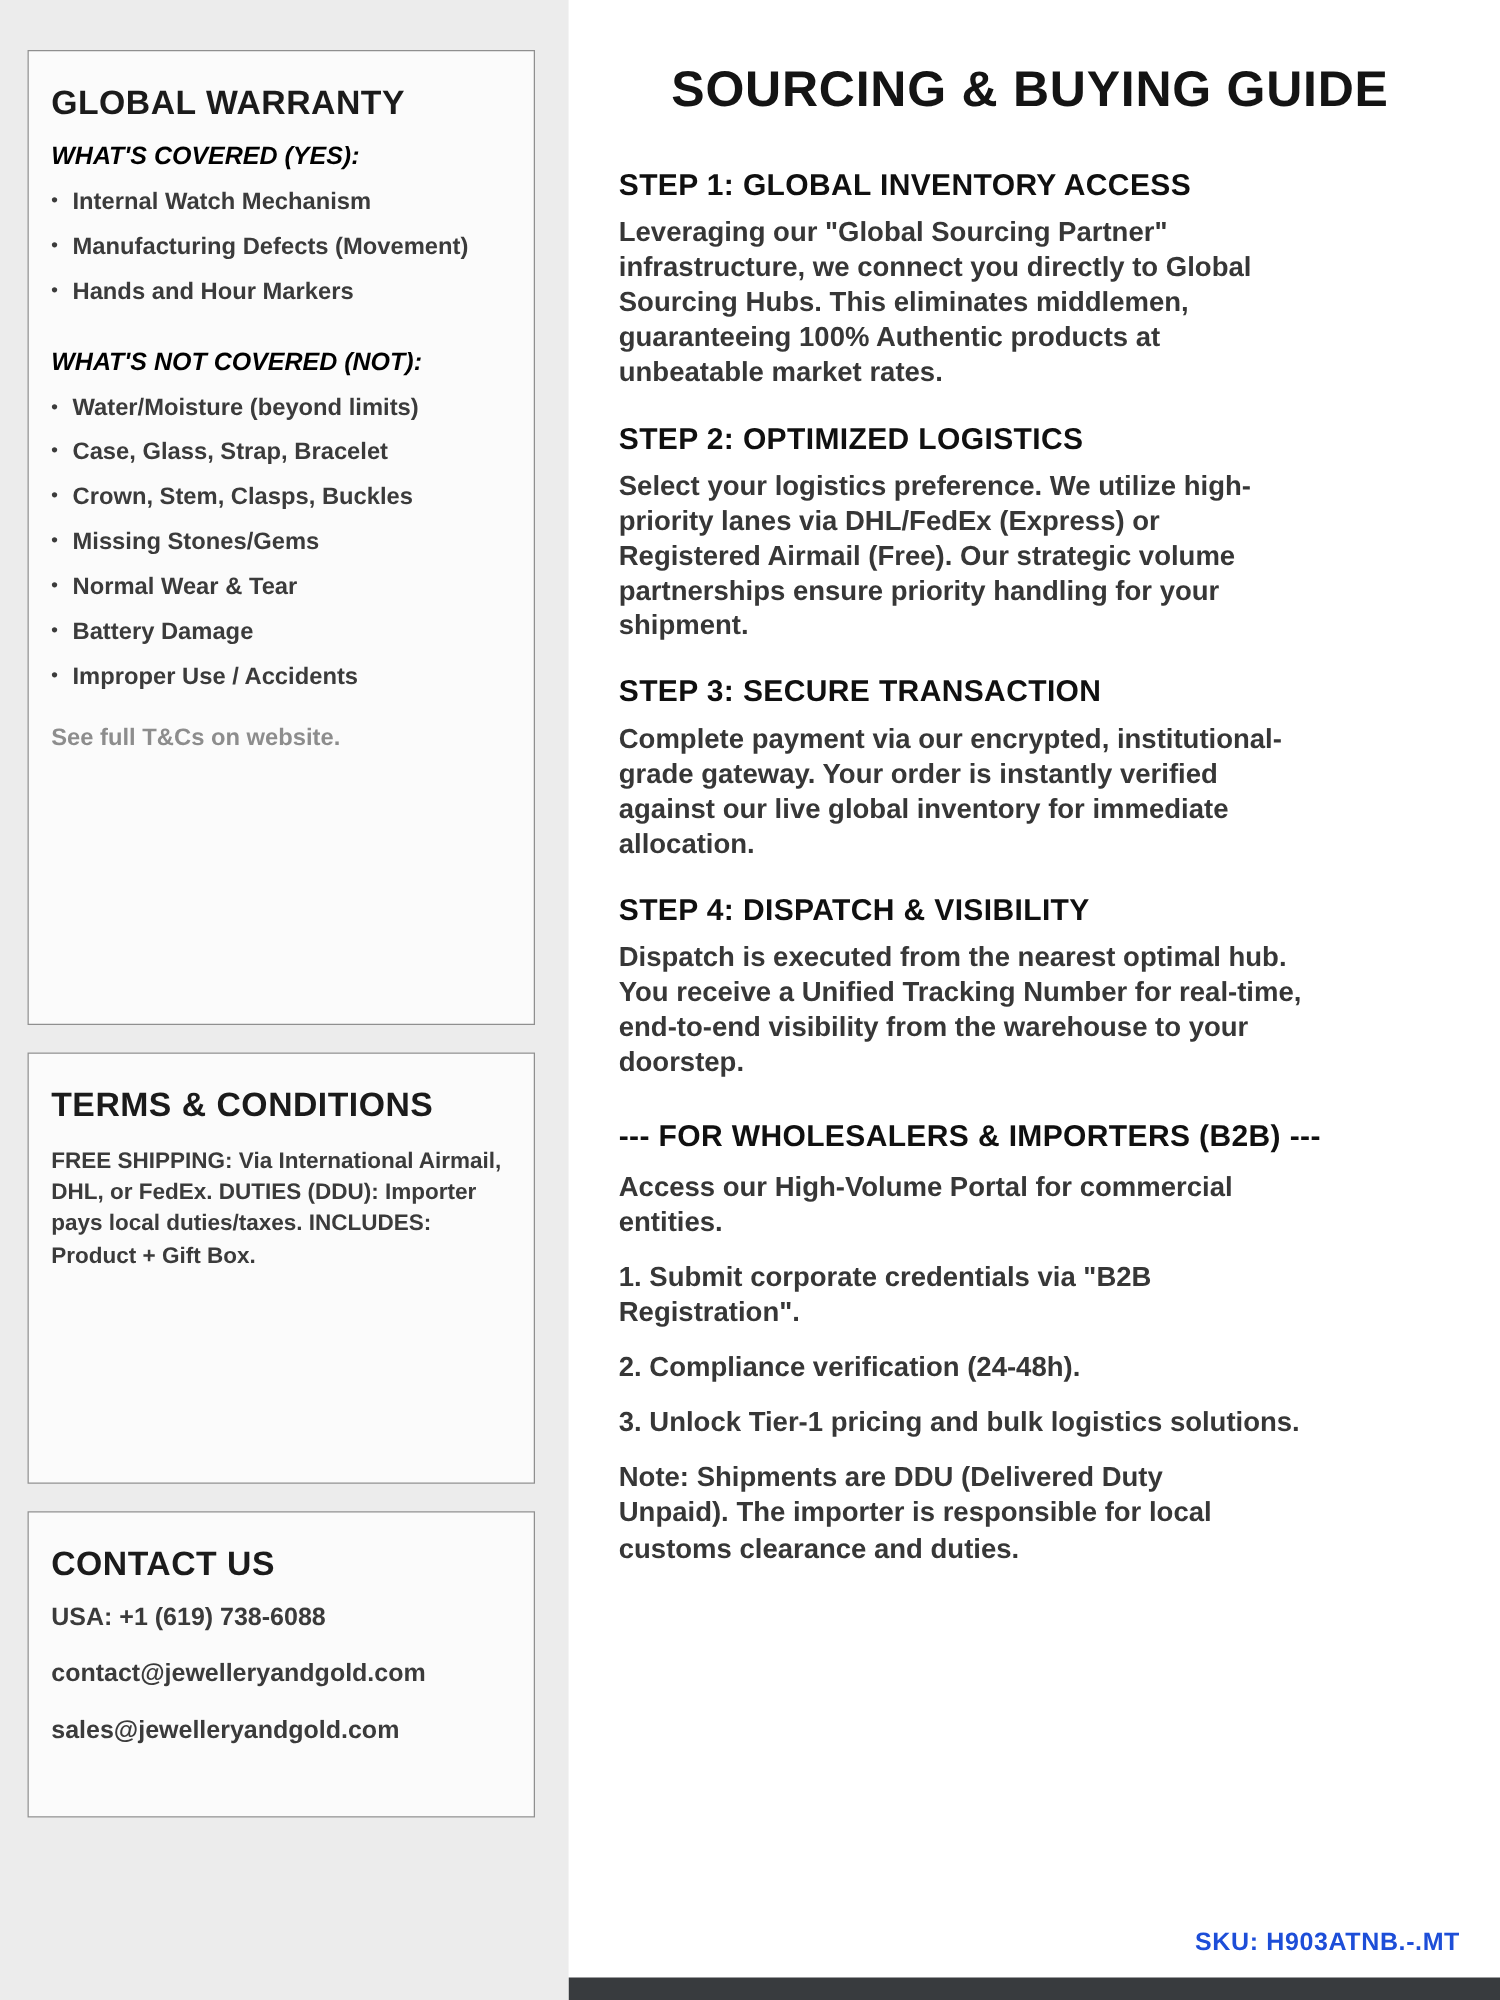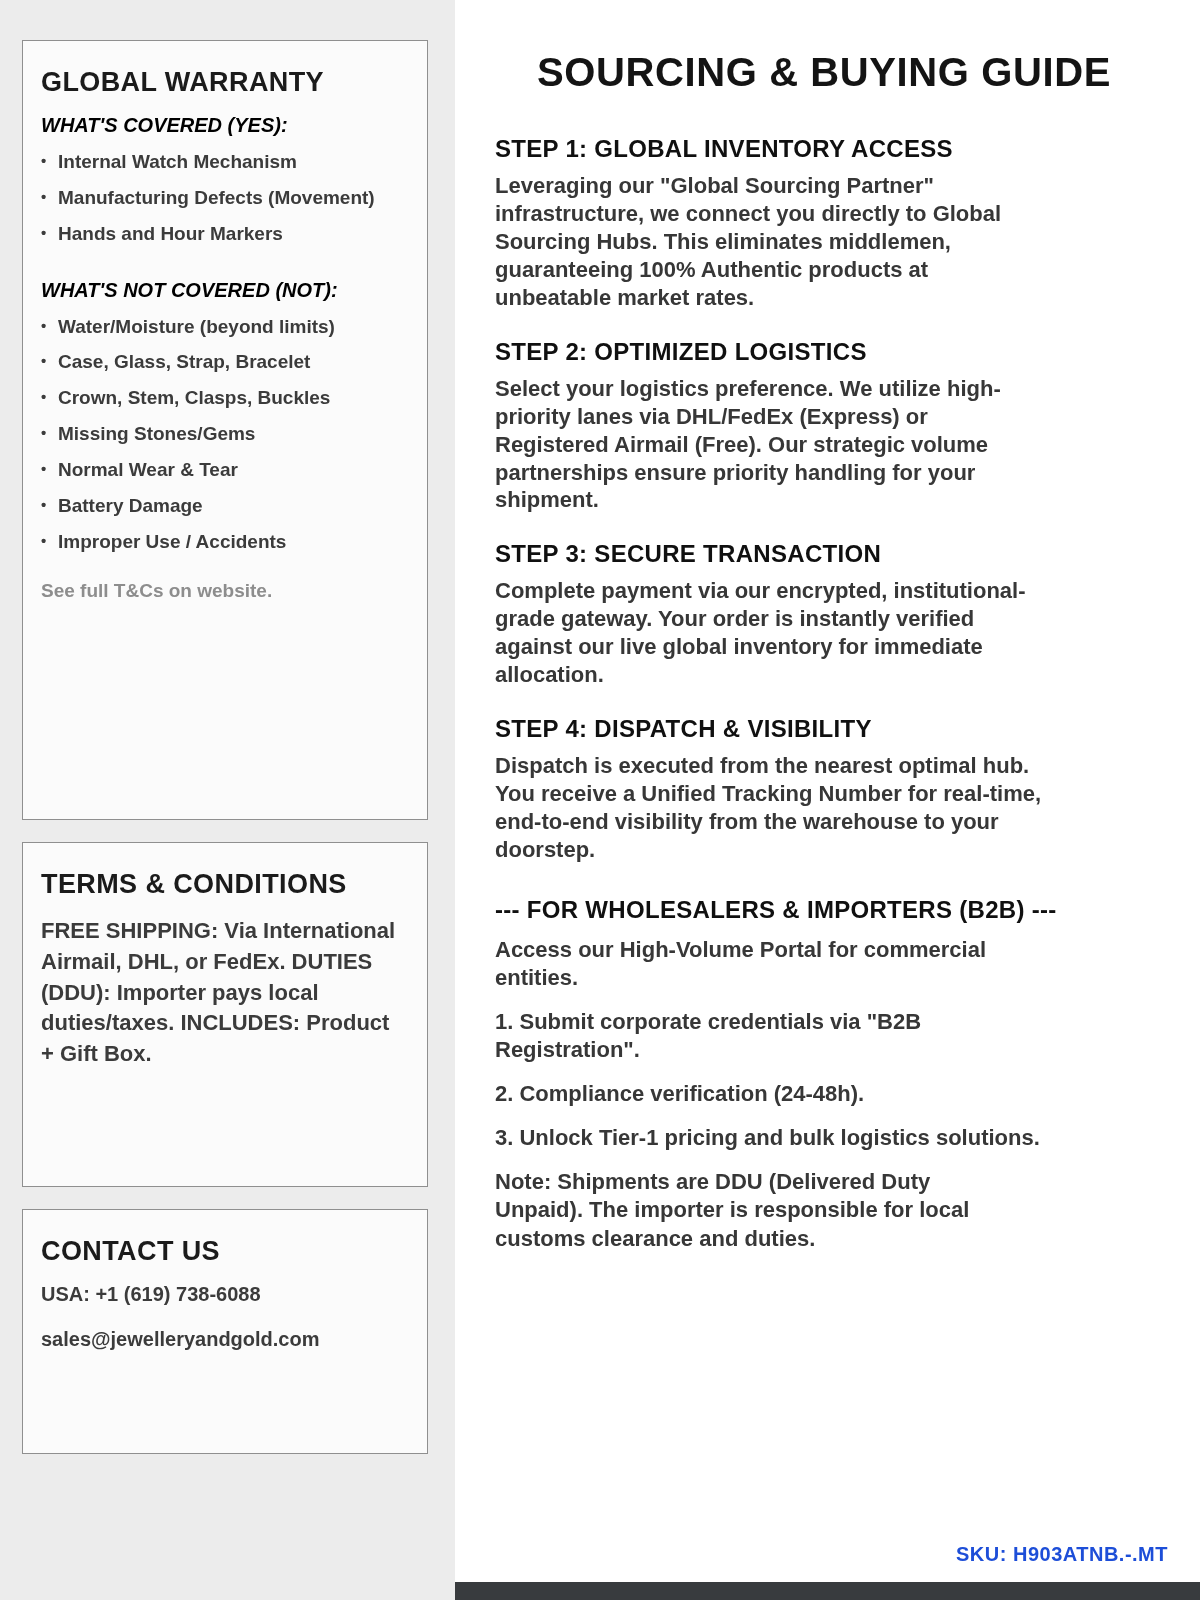--- a/index.html
+++ b/index.html
@@ -48,21 +48,21 @@
   .bullet-list li::before {
     content: "\2022";
     position: absolute; left: 0; top: 1px;
     font-size: 15px; color: #3b3b3b;
   }
   .footnote {
     font-size: 19px; font-weight: 700; color: #8d8d8d;
     margin: 28px 0 0 0;
   }
   .body-text {
-    font-size: 22px; font-weight: 700; color: #3b3b3b;
+    font-size: 18px; font-weight: 700; color: #3b3b3b;
     line-height: 1.4; margin: 0;
   }
   .contact-line {
     font-size: 20px; font-weight: 700; color: #3b3b3b;
     margin: 0 0 22px 0;
   }
 
   
   .main {
     position: absolute; left: 455px; top: 0;
@@ -137,20 +137,21 @@
     </section>
 
     <section class="box box-terms">
       <h2 class="box-title">TERMS &amp; CONDITIONS</h2>
       <p class="body-text">FREE SHIPPING: Via International Airmail, DHL, or FedEx.  DUTIES (DDU): Importer pays local duties/taxes.  INCLUDES: Product + Gift Box.</p>
     </section>
 
     <section class="box box-contact">
       <h2 class="box-title">CONTACT US</h2>
       <p class="contact-line">USA: +1 (619) 738-6088</p>
+      <p class="contact-line">contact@jewelleryandgold.com</p>
       <p class="contact-line">sales@jewelleryandgold.com</p>
     </section>
 
   </aside>
 
   <main class="main">
     <h1 class="main-title">SOURCING &amp; BUYING GUIDE</h1>
 
     <section class="step">
       <h2 class="step-heading">STEP 1: GLOBAL INVENTORY ACCESS</h2>

